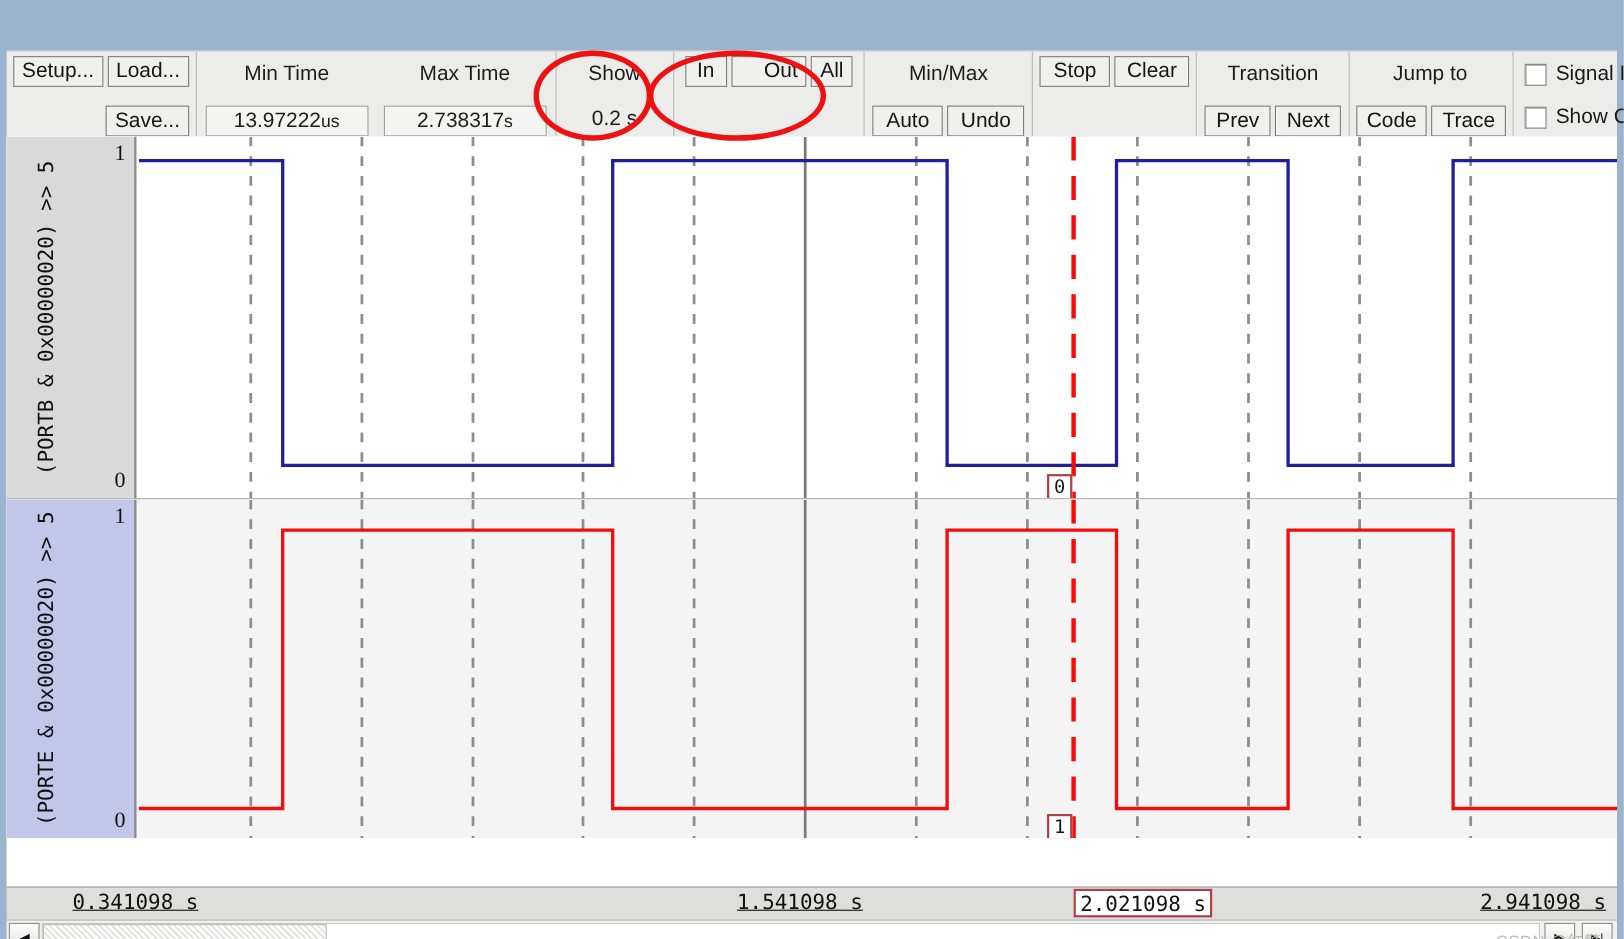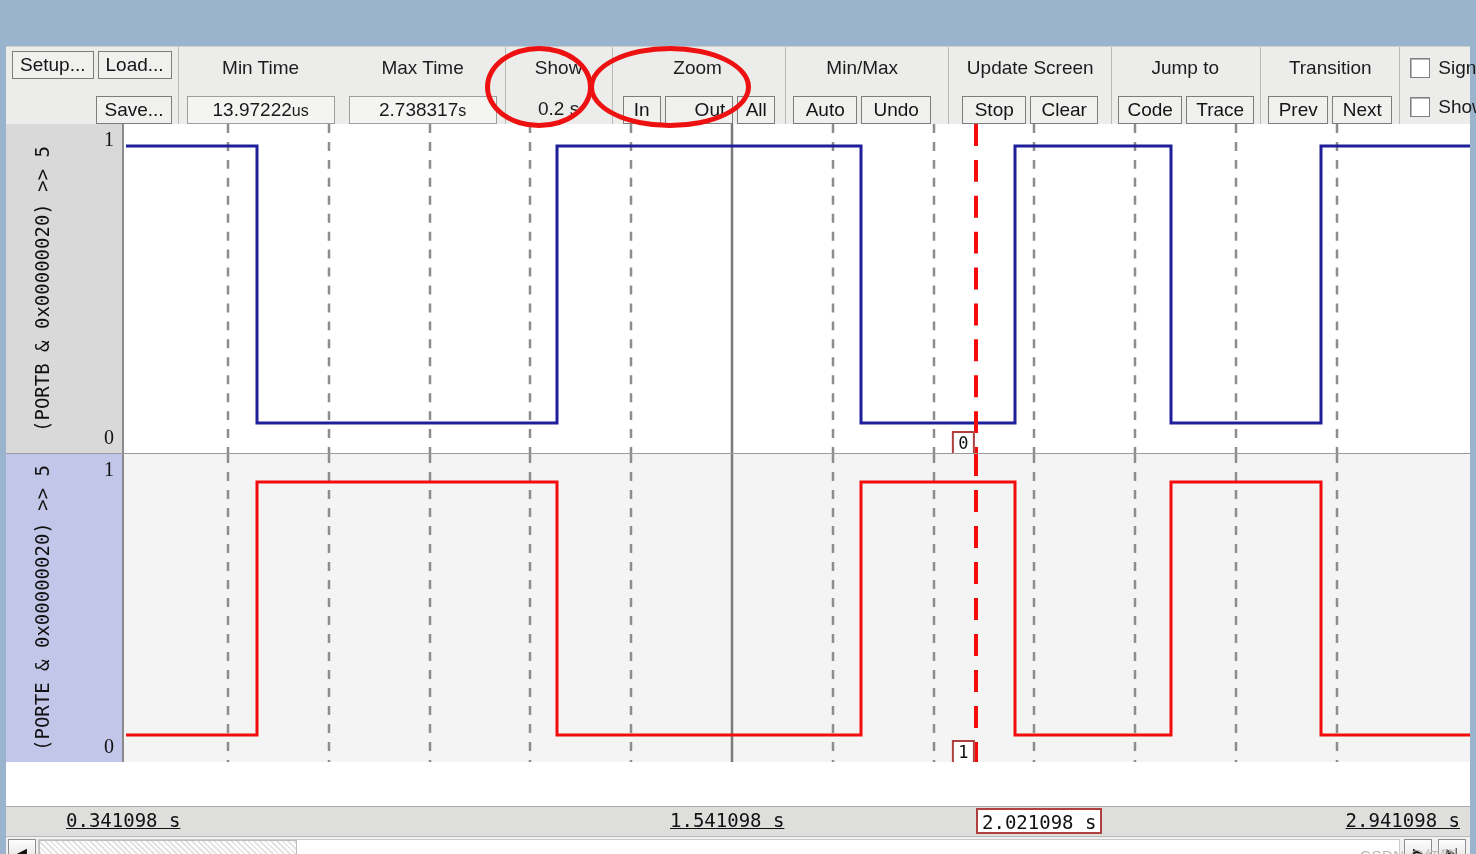--- a/index.html
+++ b/index.html
@@ -215,57 +215,55 @@
     </div>
 
     <div class="tgroup" style="padding:4px 8px 0 8px;">
       <div class="glabel" style="width:90px;">Show</div>
       <div class="grow">
         <div class="field" style="width:90px;border:none;background:transparent;">0.2 s</div>
       </div>
     </div>
 
     <div class="tgroup" style="padding:4px 10px 0 10px;">
-      <div class="glabel" style="width:150px;">Zoom</div>
       <div class="grow">
         <button class="btn" style="min-width:38px;">In</button>
         <button class="btn" style="min-width:46px;padding-left:29px;">Out</button>
         <button class="btn" style="min-width:38px;">All</button>
       </div>
     </div>
 
-    <div class="tgroup" style="padding:4px 16px 0 6px;">
+    <div class="tgroup" style="padding:4px 6px 0 6px;">
       <div class="glabel" style="width:140px;">Min/Max</div>
       <div class="grow">
         <button class="btn" style="min-width:64px;">Auto</button>
         <button class="btn" style="min-width:70px;">Undo</button>
       </div>
     </div>
 
     <div class="tgroup" style="padding:4px 6px 0 6px;">
-      <div class="glabel" style="width:150px;">Update Screen</div>
       <div class="grow">
         <button class="btn" style="min-width:64px;">Stop</button>
         <button class="btn" style="min-width:68px;">Clear</button>
       </div>
     </div>
 
     <div class="tgroup" style="padding:4px 6px 0 6px;">
+      <div class="glabel" style="width:126px;">Transition</div>
+      <div class="grow">
+        <button class="btn" style="min-width:60px;">Prev</button>
+        <button class="btn" style="min-width:60px;">Next</button>
+      </div>
+    </div>
+
+    <div class="tgroup" style="padding:4px 6px 0 6px;">
       <div class="glabel" style="width:134px;">Jump to</div>
       <div class="grow">
         <button class="btn" style="min-width:64px;">Code</button>
         <button class="btn" style="min-width:68px;">Trace</button>
-      </div>
-    </div>
-
-    <div class="tgroup" style="padding:4px 6px 0 6px;">
-      <div class="glabel" style="width:126px;">Transition</div>
-      <div class="grow">
-        <button class="btn" style="min-width:60px;">Prev</button>
-        <button class="btn" style="min-width:60px;">Next</button>
       </div>
     </div>
 
     <div class="tgroup nosep" style="padding:4px 6px 0 10px;">
       <div class="cbrow">
         <div class="cbox"></div>
         <div class="cblabel">Signal Info</div>
       </div>
       <div class="cbrow">
         <div class="cbox"></div>

